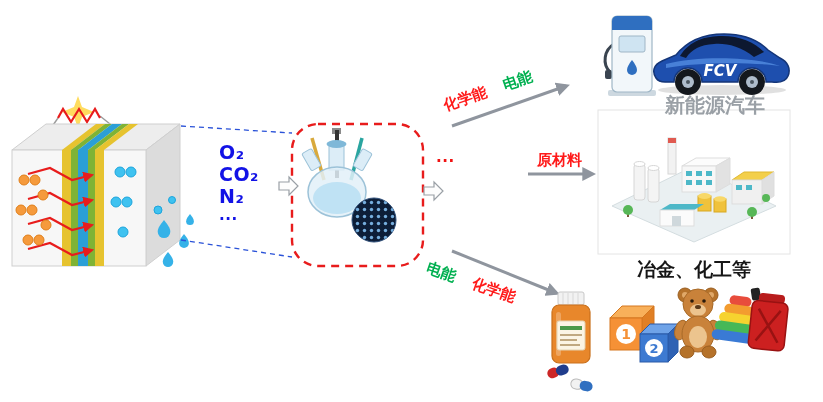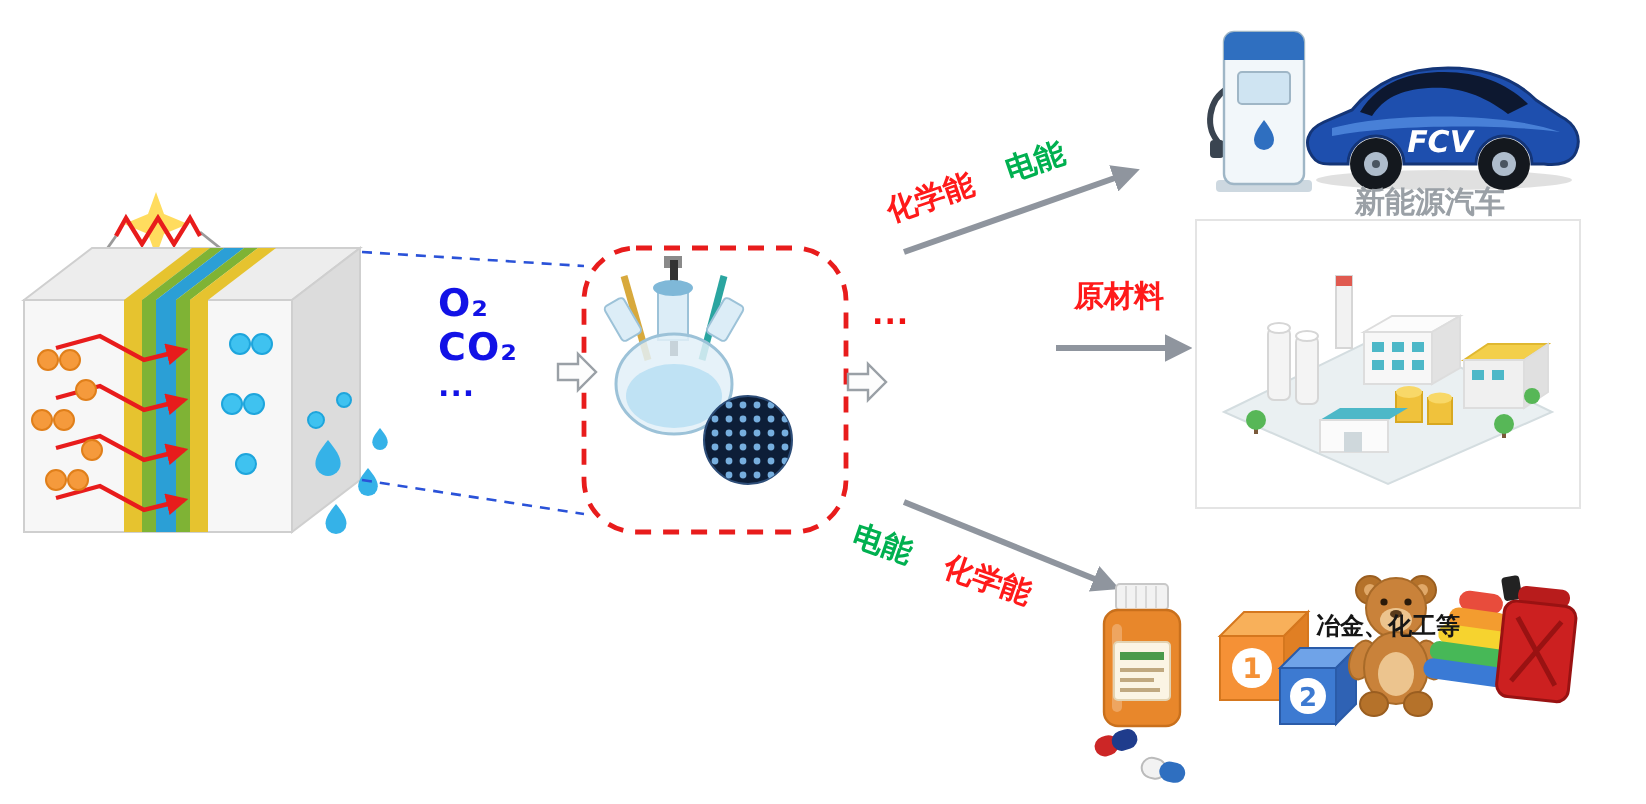--- a/index.html
+++ b/index.html
@@ -8,26 +8,26 @@
   .art { position:absolute; left:0; top:0; }
   svg text { font-family:"DejaVu Sans","Liberation Sans",sans-serif; }
 
   .txtcol { position:absolute; font-weight:bold; font-size:19px; line-height:22px; letter-spacing:0.5px; }
   .reactants { left:219px; top:141px; width:66px; text-align:left; }
   .products  { left:436px; top:149px; width:100px; text-align:left; }
   .txtcol .more { font-size:15px; line-height:16px; }
 
   .plabel { position:absolute; font-weight:bold; font-size:15px; white-space:nowrap; display:flex; gap:18px; }
   .plabel-top    { left:444px; top:97px;  transform:rotate(-19deg); transform-origin:left center; }
-  .plabel-mid    { left:537px; top:139px; }
+  .plabel-mid    { left:537px; top:151px; }
   .plabel-bottom { left:427px; top:258px; transform:rotate(19deg);  transform-origin:left center; }
 
   .caption { position:absolute; text-align:center; font-weight:bold; }
-  .caption-vehicle  { left:630px; top:92px;  width:170px; font-size:15px; color:#9aa0a6; }
-  .caption-industry { left:599px; top:257px; width:190px; font-size:12px; color:#161616;margin-top:48px; }
+  .caption-vehicle  { left:630px; top:92px;  width:170px; font-size:20px; color:#9aa0a6; }
+  .caption-industry { left:599px; top:257px; width:190px; font-size:19px; color:#161616; }
 </style>
 </head>
 <body>
 
 <div class="canvas">
 
   <svg class="art" width="823" height="402" viewBox="0 0 823 402">
     <defs>
       <marker id="mRed" viewBox="0 0 10 10" refX="8" refY="5" markerWidth="5" markerHeight="5" orient="auto">
         <path d="M0,0 L10,5 L0,10 Z" fill="#e81c1c"></path>
@@ -261,20 +261,21 @@
         <rect x="6" y="4" width="26" height="9" rx="4" fill="#b81c1c"></rect>
         <rect x="0" y="12" width="36" height="48" rx="6" fill="#cc2020" stroke="#991212" stroke-width="1.5"></rect>
         <path d="M7,20 L29,52 M29,20 L7,52" stroke="#991212" stroke-width="2.5" fill="none"></path>
       </g>
     </g>
   </svg>
 
   <div class="txtcol reactants" style="color: rgb(18, 18, 230);">
     <div>O₂</div>
     <div>CO₂</div>
+    <div>N₂</div>
     <div class="more">...</div>
   </div>
 
   <div class="txtcol products" style="color: rgb(240, 18, 18);">
     <div class="more">...</div>
   </div>
 
   <div class="plabel plabel-top">
     <span style="color: rgb(255, 26, 26);">化学能</span>
     <span style="color: rgb(0, 176, 80);">电能</span>

